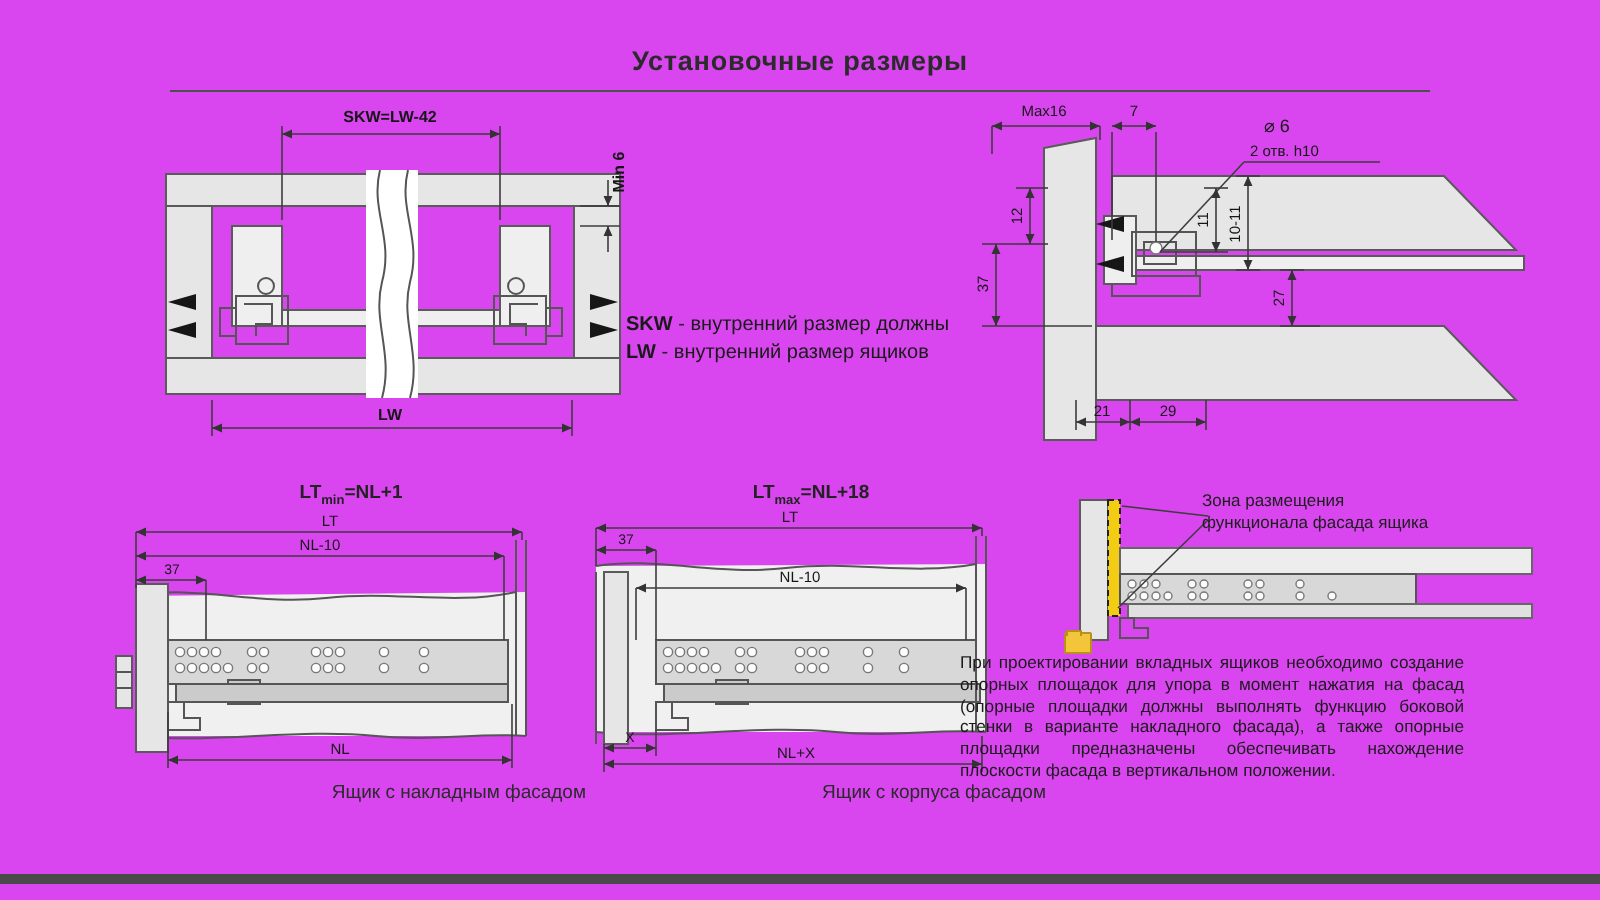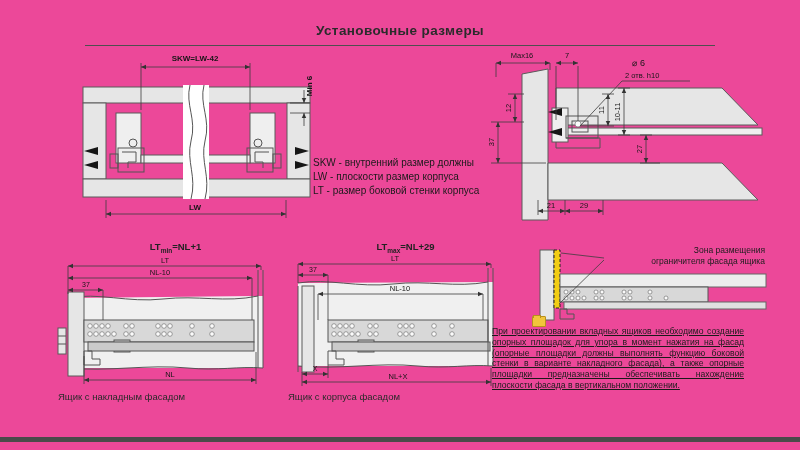--- a/index.html
+++ b/index.html
@@ -1,27 +1,27 @@
 <!DOCTYPE html>
 <html><head>
 <meta charset="utf-8">
 <style>
   html,body{margin:0;padding:0;background:#fff;}
-  .stage{position:relative;width:800px;height:450px;background:#ec4899;overflow:hidden;
+  .stage{position:relative;width:800px;height:450px;background:#d946ef;overflow:hidden;
          font-family:"Liberation Sans",sans-serif;color:#1a1a1a;}
   .abs{position:absolute;}
   .title{top:23px;left:0;width:800px;text-align:center;font-size:13.5px;font-weight:bold;color:#2b2b2b;letter-spacing:.4px;}
   .rule{top:45px;left:85px;width:630px;height:1px;background:#4f4f4f;}
   .legend{left:313px;top:156px;font-size:10px;line-height:14px;white-space:nowrap;}
-  .legend b{font-weight:normal;}
+  .legend b{font-weight:bold;}
   .formula{top:241px;width:235px;text-align:center;font-size:9.5px;font-weight:bold;color:#222;}
   .formula sub{font-size:6.5px;font-weight:bold;}
-  .caption{top:391px;width:235px;text-align:left;font-size:9.5px;color:#2a2a2a;}
-  .zone-label{left:601px;top:245px;width:164px;text-align:right;font-size:8.5px;line-height:10.5px;color:#1d1d1d;}
-  .notes{left:492px;top:326px;width:252px;text-decoration:underline;}
+  .caption{top:391px;width:235px;text-align:right;font-size:9.5px;color:#2a2a2a;}
+  .zone-label{left:601px;top:245px;width:164px;text-align:left;font-size:8.5px;line-height:10.5px;color:#1d1d1d;}
+  .notes{left:480px;top:326px;width:252px;}
   .notes p{margin:0 0 6px;font-size:8.6px;line-height:10.8px;text-align:justify;color:#1b1b1b;}
   .note-icon{left:532px;top:316px;width:12px;height:9px;background:#f2c53b;border:1px solid #b8911c;border-radius:1px;}
   .note-icon:before{content:"";position:absolute;left:0;top:-2px;width:6px;height:2px;background:#f2c53b;border:1px solid #b8911c;border-bottom:none;}
   .bottom-bar{left:0;top:437px;width:800px;height:5px;background:#4a4a4a;}
   svg{overflow:visible;}
   svg text{font-family:"Liberation Sans",sans-serif;fill:#161616;}
   .dim{font-size:7.5px;}
   .dims{font-size:7px;}
   .dimb{font-size:8px;font-weight:bold;}
   .panel{fill:#e6e6e6;stroke:#5a5a5a;stroke-width:1;}
@@ -97,22 +97,21 @@
     <g>
       <line class="dl" x1="28" y1="148" x2="28" y2="166"></line>
       <line class="dl" x1="208" y1="148" x2="208" y2="166"></line>
       <line class="dl" x1="28" y1="162" x2="208" y2="162" marker-start="url(#mA)" marker-end="url(#mA)"></line>
       <text class="dimb" x="117" y="158" text-anchor="middle">LW</text>
     </g>
   </svg>
 
   <div class="abs legend">
     <div><b>SKW</b> <span>- внутренний размер должны</span></div>
-    <div><b>LW</b> <span>- плоскости размер корпуса</span></div>
-    <div><b>LT</b> <span>- размер боковой стенки корпуса</span></div>
+    <div><b>LW</b> <span>- внутренний размер ящиков</span></div>
   </div>
 
   <svg class="abs" style="left:482px;top:50px" width="280" height="172" viewBox="0 0 280 172">
     <defs>
         <marker id="mB" viewBox="0 0 10 10" refX="9" refY="5" markerWidth="7" markerHeight="7" orient="auto-start-reverse">
           <path d="M0,1 9,5 0,9 z" fill="#333"></path>
         </marker>
       </defs>
     <polygon class="panel" points="40,24 66,19 66,170 40,170"></polygon>
     <polygon class="panel" points="74,38 240,38 276,75 74,75"></polygon>
@@ -254,21 +253,21 @@
     <g>
       <line class="dl" x1="26" y1="100" x2="26" y2="128"></line>
       <line class="dl" x1="198" y1="96" x2="198" y2="128"></line>
       <line class="dl" x1="26" y1="124" x2="198" y2="124" marker-start="url(#mC)" marker-end="url(#mC)"></line>
       <text class="dim" x="112" y="121" text-anchor="middle">NL</text>
     </g>
   </svg>
   <div class="abs caption" style="left:58px">Ящик с накладным фасадом</div>
 
   <div class="abs formula" style="left:288px">
-    <span>LT</span><sub>max</sub><span>=NL+29</span>
+    <span>LT</span><sub>max</sub><span>=NL+18</span>
   </div>
   <svg class="abs" style="left:288px;top:256px" width="235" height="132" viewBox="0 0 235 132">
     <defs>
         <marker id="mD" viewBox="0 0 10 10" refX="9" refY="5" markerWidth="7" markerHeight="7" orient="auto-start-reverse">
           <path d="M0,1 9,5 0,9 z" fill="#333"></path>
         </marker>
       </defs>
     <polygon points="10,27 205,26 205,110 10,110" fill="#f0f0f0"></polygon>
     <path class="ln" d="M10,27 c30,-5 60,5 95,1 c35,-4 62,4 95,-2"></path>
     <path class="ln" d="M10,110 c40,4 80,-4 120,0 c30,3 50,-2 75,0"></path>
@@ -361,21 +360,21 @@
         <circle class="hole" cx="130" cy="52" r="2"></circle>
         <circle class="hole" cx="146" cy="52" r="2"></circle>
       <rect x="44" y="56" width="202" height="7" fill="#e0e0e0" stroke="#666" stroke-width="1"></rect>
       <path class="ln" d="M40,63 v10 h14 v-5 h-7 v-5 z" fill="#d9d9d9"></path>
     </g>
     <line class="dl" x1="84" y1="12" x2="41" y2="7"></line>
     <line class="dl" x1="84" y1="14" x2="39" y2="58"></line>
   </svg>
   <div class="abs zone-label">
     <div>Зона размещения</div>
-    <div>ограничителя фасада ящика</div>
+    <div>функционала фасада ящика</div>
   </div>
 
   <div class="abs note-icon"></div>
   <div class="abs notes">
     <p>При проектировании вкладных ящиков необходимо создание опорных площадок для упора в момент нажатия на фасад (опорные площадки должны выполнять функцию боковой стенки в варианте накладного фасада), а также опорные площадки предназначены обеспечивать нахождение плоскости фасада в вертикальном положении.</p>
   </div>
 
   <div class="abs bottom-bar"></div>
 </div>
 

